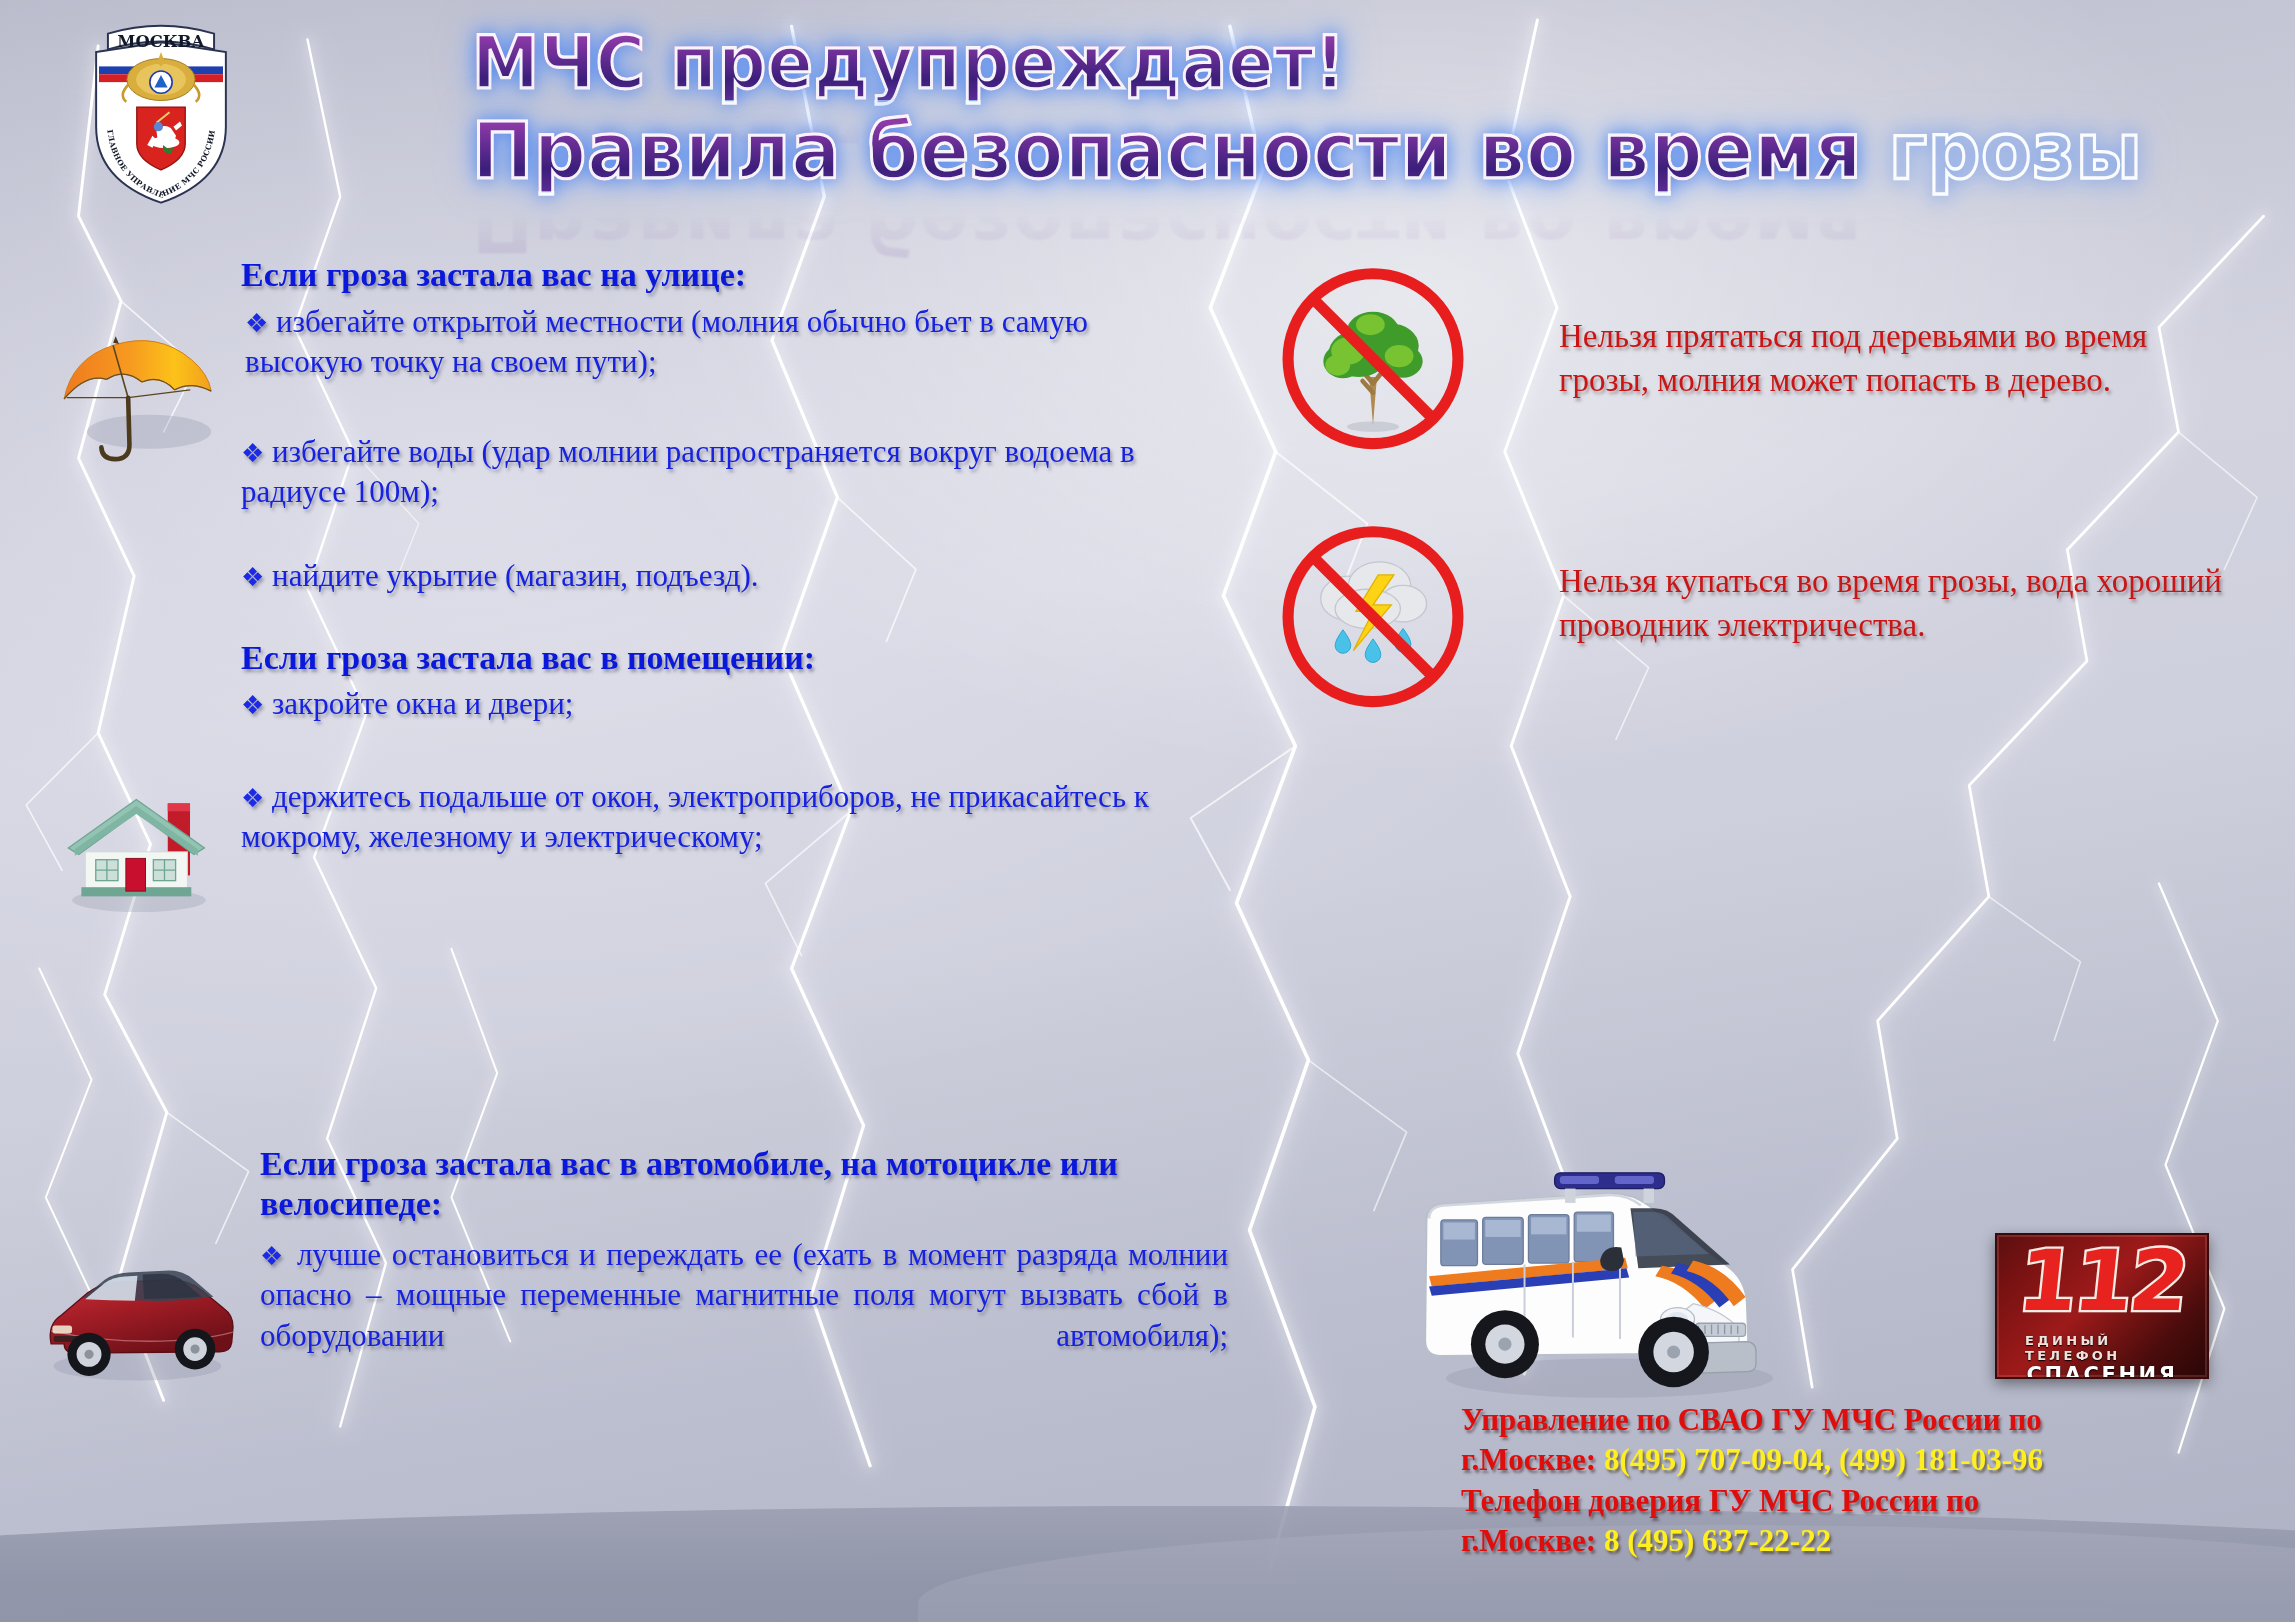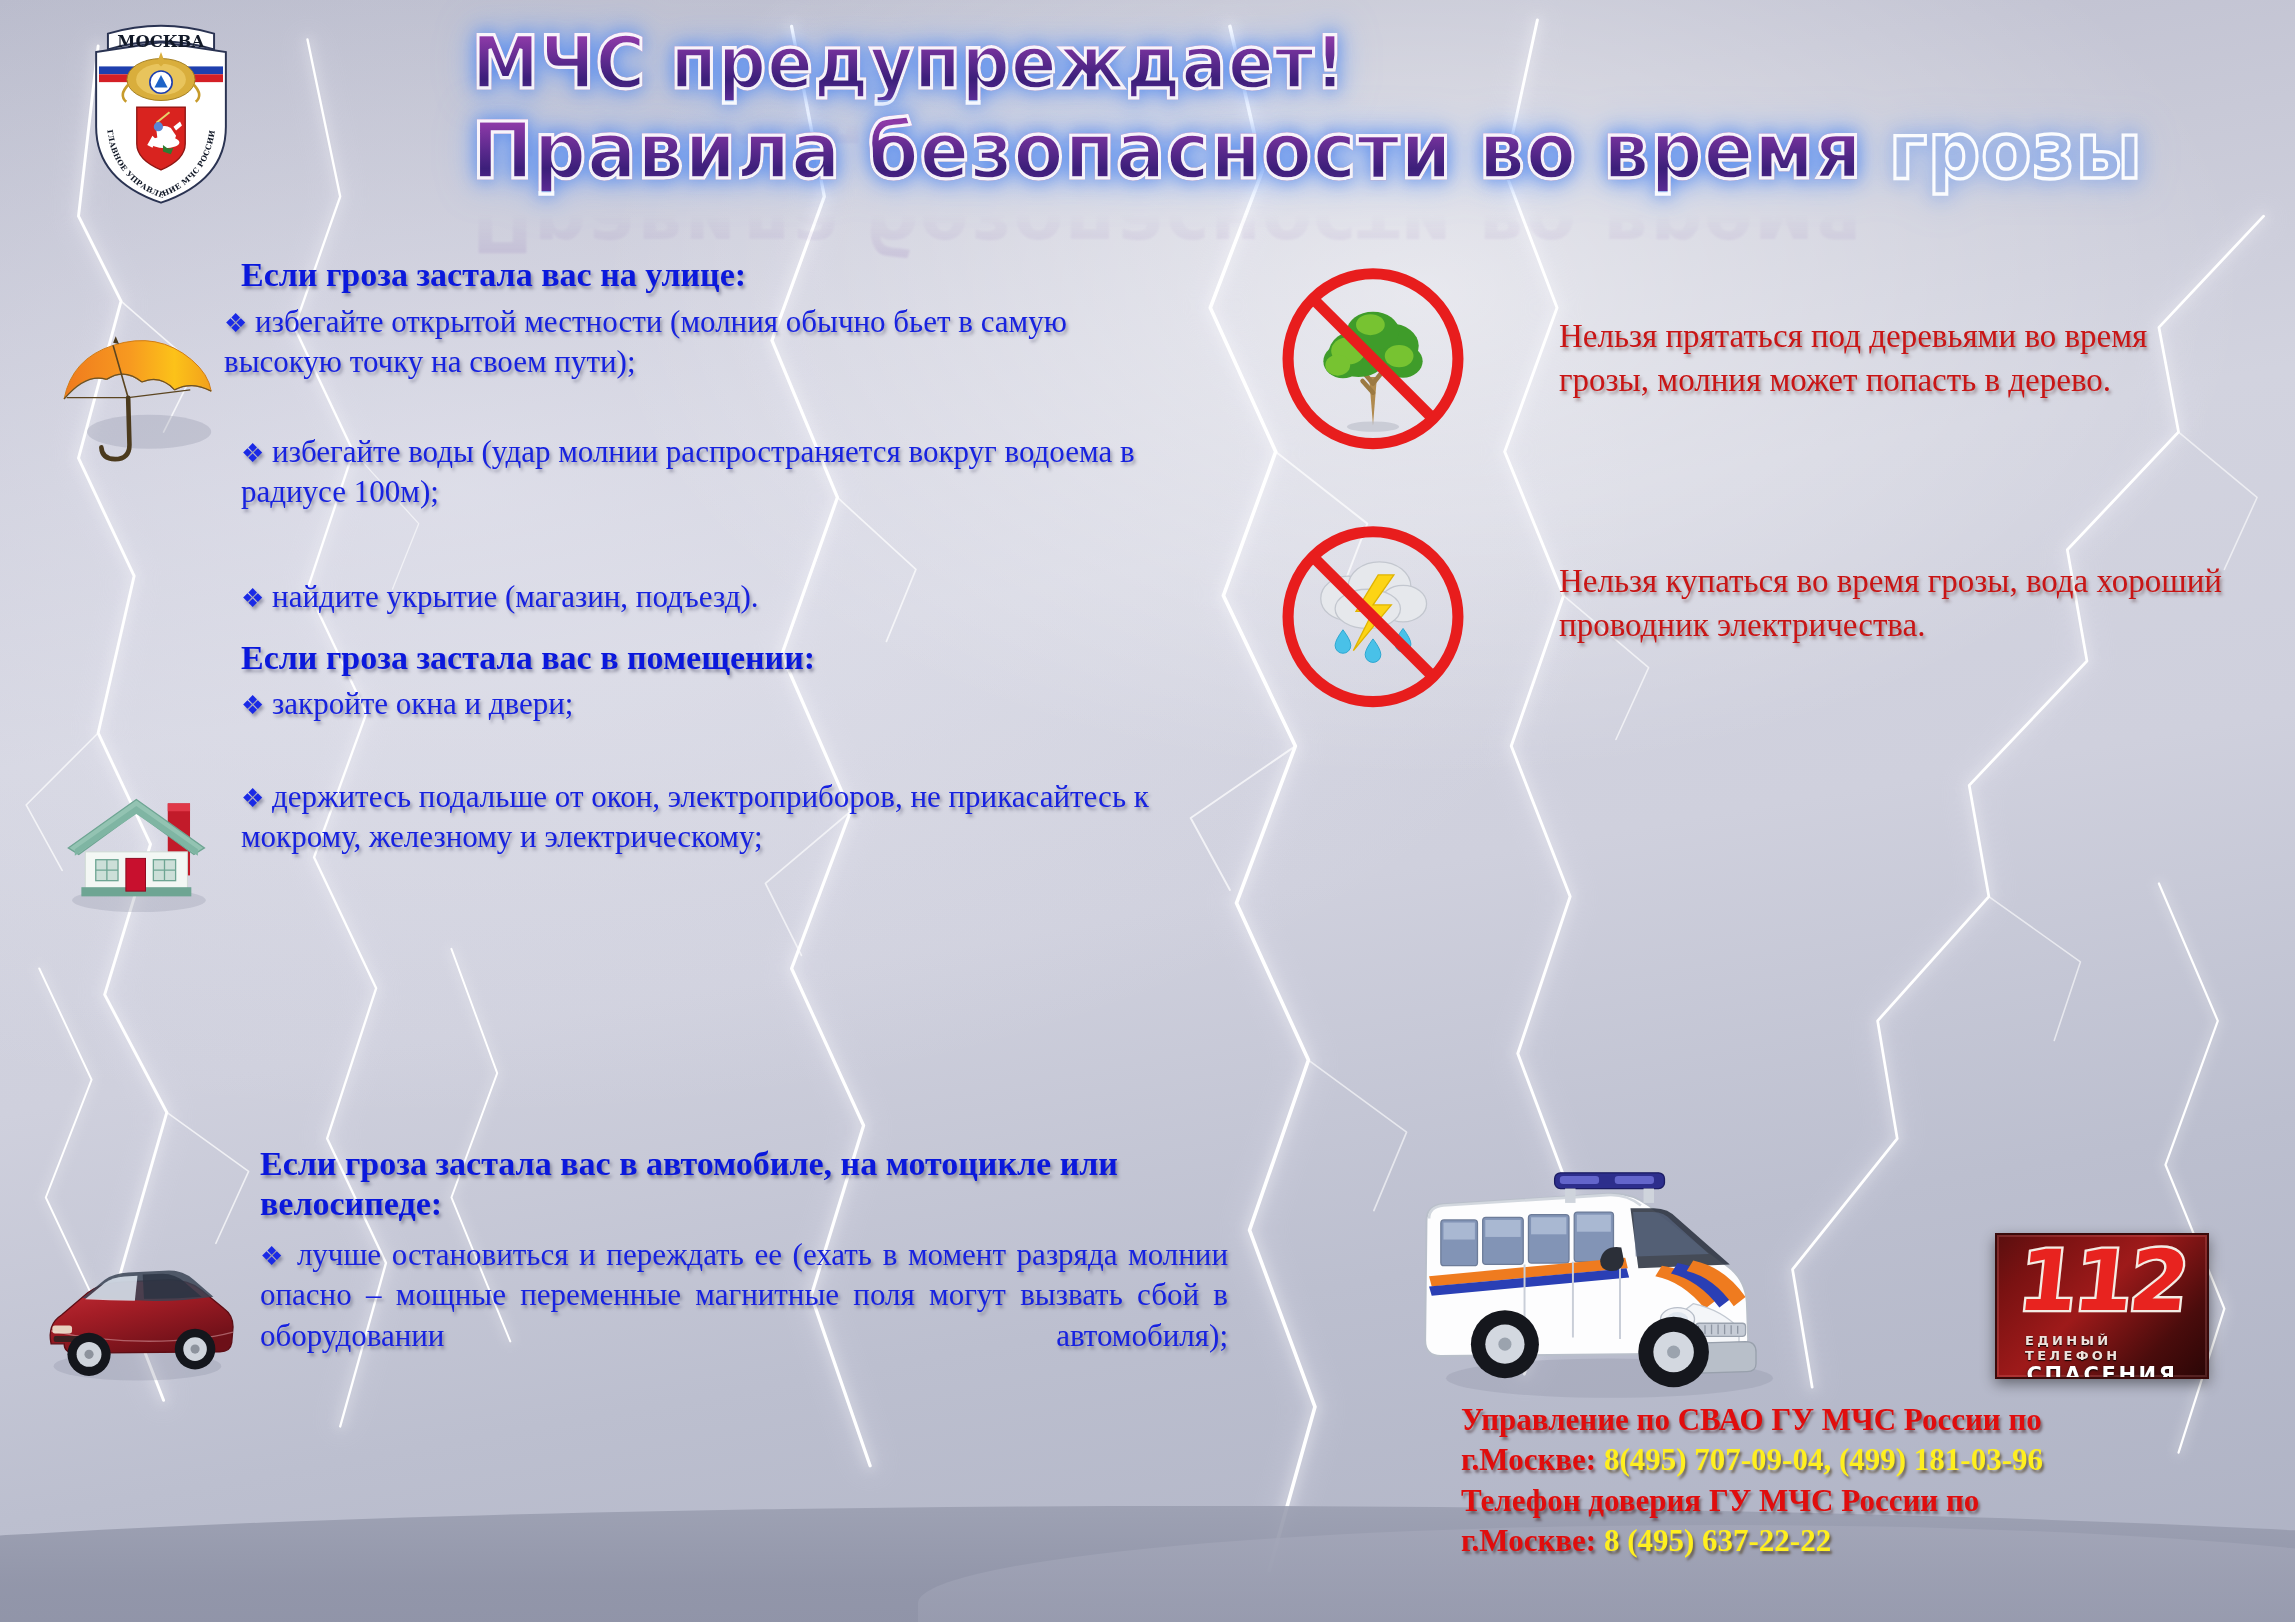--- a/index.html
+++ b/index.html
@@ -355,29 +355,29 @@
         <circle cx="246" cy="156" r="18"></circle>
       </g>
       <g fill="#8d939d">
         <circle cx="84" cy="164" r="7"></circle>
         <circle cx="246" cy="156" r="7"></circle>
       </g>
     </g>
   </svg>
 
   <div class="sec-head" style="left:241px; top:255px; width:916px;">Если гроза застала вас на улице:</div>
-  <div class="bullet-p" style="left:224px; top:302px; width:949px;">
+  <div class="bullet-p" style="left:245px; top:302px; width:949px;">
     <span class="bchar">❖</span>
     <span>избегайте открытой местности (молния обычно бьет в самую высокую  точку на своем пути);</span>
   </div>
   <div class="bullet-p" style="left:241px; top:432px; width:949px;">
     <span class="bchar">❖</span>
     <span>избегайте воды (удар молнии распространяется вокруг водоема в радиусе 100м);</span>
   </div>
-  <div class="bullet-p" style="left:241px; top:577px; width:949px;">
+  <div class="bullet-p" style="left:241px; top:556px; width:949px;">
     <span class="bchar">❖</span>
     <span>найдите укрытие (магазин, подъезд).</span>
   </div>
 
   <div class="sec-head" style="left:241px; top:638px; width:916px;">Если гроза застала вас в помещении:</div>
   <div class="bullet-p" style="left:241px; top:684px; width:949px;">
     <span class="bchar">❖</span>
     <span>закройте окна и двери;</span>
   </div>
   <div class="bullet-p" style="left:241px; top:777px; width:916px;">

